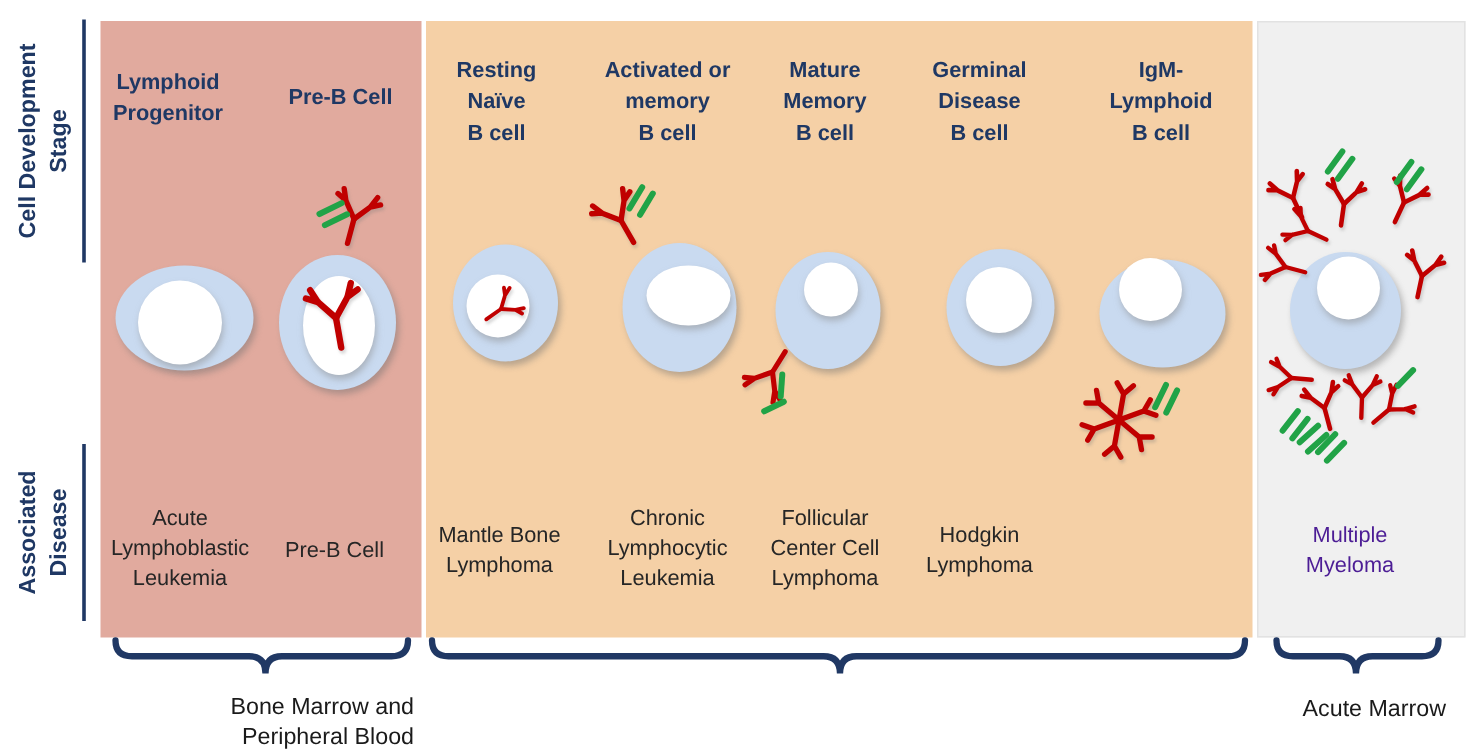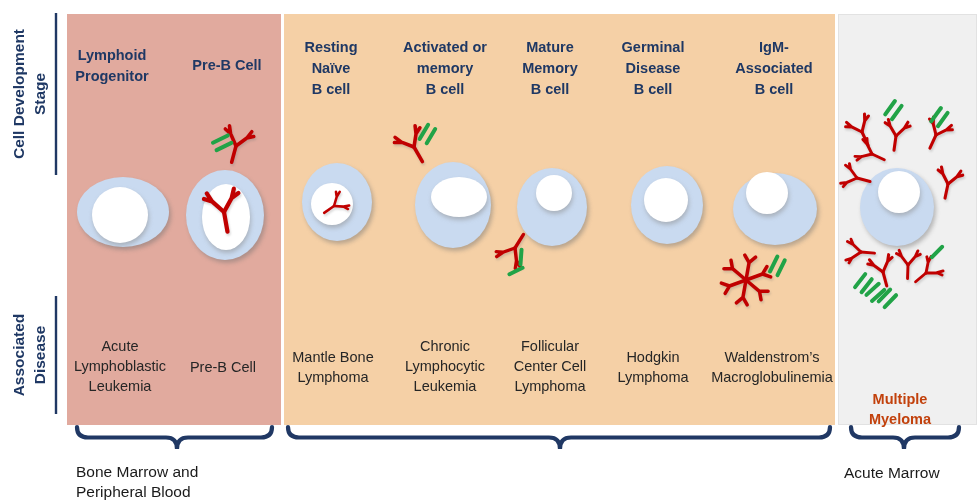--- a/index.html
+++ b/index.html
@@ -10,22 +10,22 @@
   .panel.orange{left:284px;width:551px;background:#F5D0A6;}
   .panel.gray{left:838px;width:139px;background:#F0F0F0;border:1px solid #E2E2E2;box-sizing:border-box;}
   .vlabel{position:absolute;transform:rotate(-90deg);text-align:center;white-space:pre-line;
           font-weight:bold;font-size:15.5px;line-height:21px;color:#1F3864;}
   #vl1{left:-58px;top:72px;width:176px;height:44px;}
   #vl2{left:-40px;top:333px;width:140px;height:44px;}
   .stage{position:absolute;text-align:center;white-space:pre-line;font-weight:bold;
          font-size:14.5px;line-height:21px;color:#1F3864;}
   .disease{position:absolute;text-align:center;white-space:pre-line;
            font-size:14.5px;line-height:20px;color:#262626;}
-  .disease.bold{font-weight:bold;color:#c2410c;margin-top:42px;}
-  .loc{position:absolute;text-align:left;white-space:pre-line;
+  .disease.bold{font-weight:normal;color:#4c1d95;}
+  .loc{position:absolute;text-align:right;white-space:pre-line;
        font-size:15.5px;line-height:20px;color:#1A1A1A;}
   svg.overlay{position:absolute;left:0;top:0;}
   .cell{filter:drop-shadow(2px 3px 2px rgba(110,110,110,0.45));}
   .nuc{filter:drop-shadow(1px 3px 2px rgba(140,140,140,0.5));}
   .ab-g{filter:drop-shadow(1px 2px 1px rgba(120,120,120,0.3));}
 </style>
 </head>
 <body>
 
 <div class="canvas">
@@ -166,39 +166,37 @@
   <div class="stage" style="left:385px;top:37px;width:120px">Activated or
 memory
 B cell</div>
   <div class="stage" style="left:490px;top:37px;width:120px">Mature
 Memory
 B cell</div>
   <div class="stage" style="left:593px;top:37px;width:120px">Germinal
 Disease
 B cell</div>
   <div class="stage" style="left:714px;top:37px;width:120px">IgM-
-Associated
+Lymphoid
 B cell</div>
 
   <div class="disease" style="left:45px;top:336px;width:150px">Acute
 Lymphoblastic
 Leukemia</div>
   <div class="disease" style="left:148px;top:357px;width:150px">Pre-B Cell</div>
   <div class="disease" style="left:258px;top:347px;width:150px">Mantle Bone
 Lymphoma</div>
   <div class="disease" style="left:370px;top:336px;width:150px">Chronic
 Lymphocytic
 Leukemia</div>
   <div class="disease" style="left:475px;top:336px;width:150px">Follicular
 Center Cell
 Lymphoma</div>
   <div class="disease" style="left:578px;top:347px;width:150px">Hodgkin
 Lymphoma</div>
-  <div class="disease" style="left:692px;top:347px;width:160px">Waldenstrom’s
-Macroglobulinemia</div>
   <div class="disease bold" style="left:825px;top:347px;width:150px">Multiple
 Myeloma</div>
 
   <div class="loc" style="left:76px;top:462px;width:200px">Bone Marrow and
 Peripheral Blood</div>
   <div class="loc" style="left:844px;top:463px;width:120px">Acute Marrow</div>
 
 </div>
 
 </body></html>

